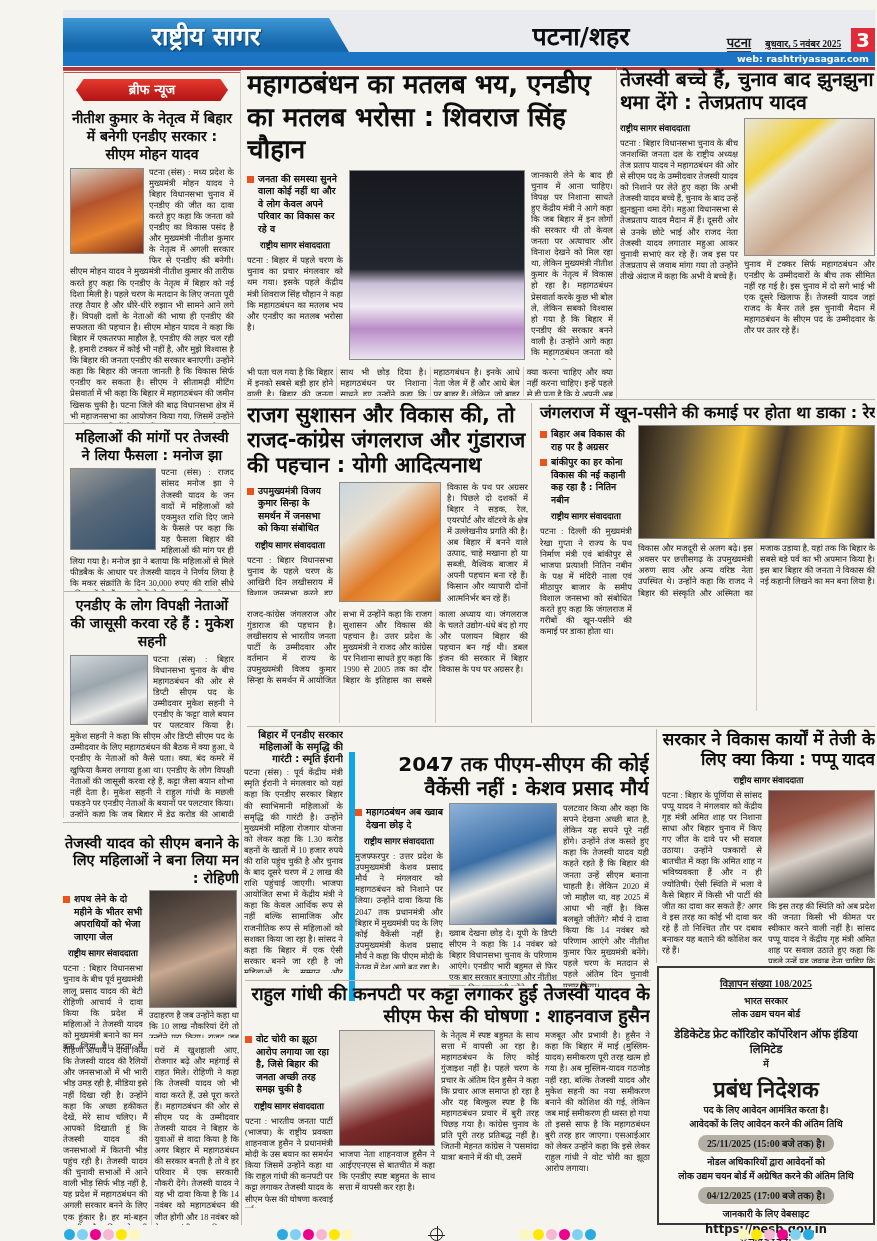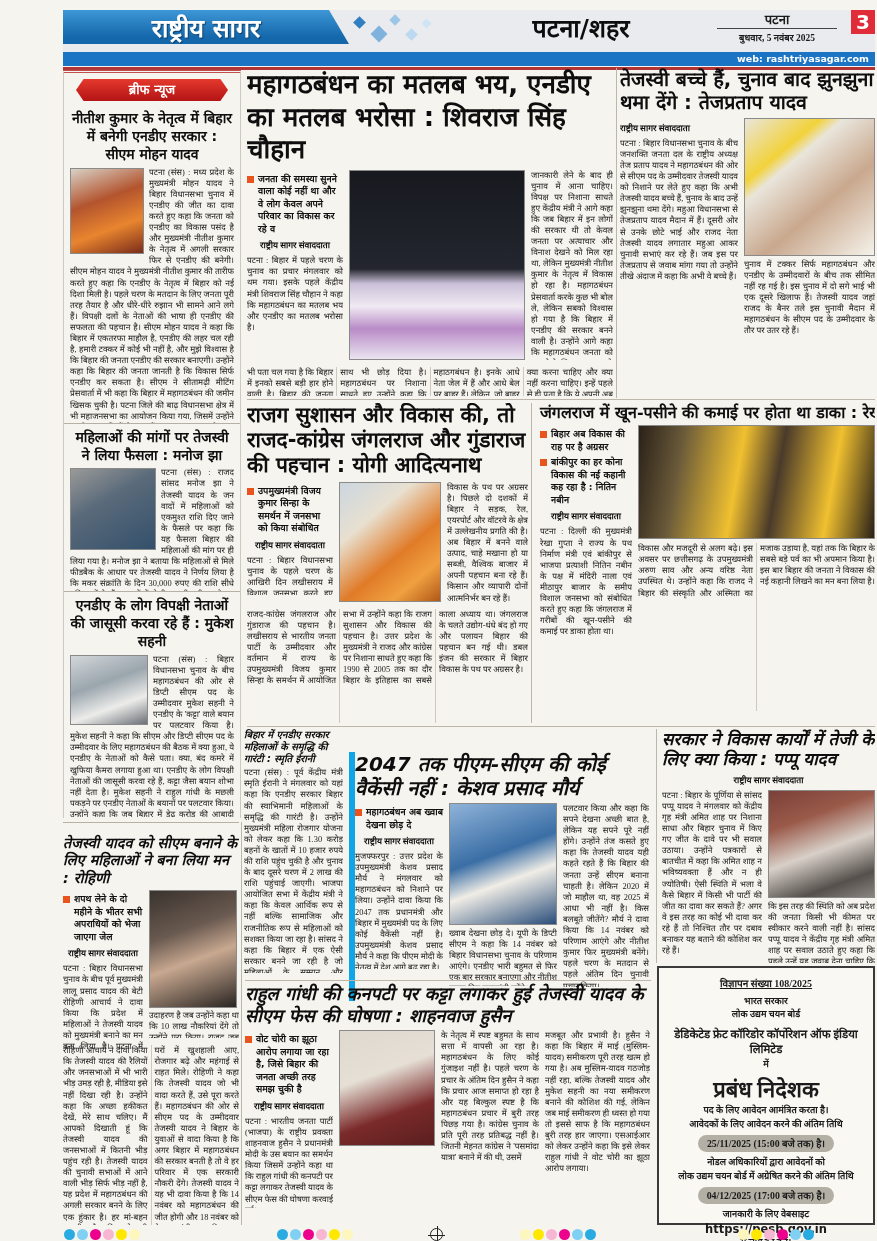--- a/index.html
+++ b/index.html
@@ -1,41 +1,41 @@
 <!DOCTYPE html>
 <html><head>
 <meta charset="utf-8">
 <style>
   html,body{margin:0;padding:0;background:#ffffff;}
   .page{position:relative;width:877px;height:1241px;background:#f6f4ee;overflow:hidden;
         font-family:"Liberation Serif","DejaVu Serif",serif;color:#1b1b1b;}
   .abs{position:absolute;}
   
-  .mh-bar{display:flex;height:42px;background:#e9ebee;align-items:flex-start;position:relative;overflow:hidden;}
+  .mh-bar{display:flex;height:42px;background:#e9ebee;align-items:flex-end;position:relative;overflow:hidden;}
   .mh-logo{width:286px;background:linear-gradient(180deg,#3d97d6 0%,#1467ab 80%);
            clip-path:polygon(0 0,93% 0,100% 100%,0 100%);color:#fff;font-weight:bold;font-size:25px;
            display:flex;align-items:center;justify-content:center;
            font-family:"DejaVu Sans","Liberation Sans",sans-serif;text-shadow:1px 1px 1px #0a3e6b;}
   .mh-deco{width:110px;position:relative;}
   .dmd{position:absolute;transform:rotate(45deg);display:block;}
   .mh-section{flex:1;display:flex;align-items:center;justify-content:center;font-size:25px;font-weight:bold;
               color:#0d0d0d;font-family:"DejaVu Sans","Liberation Sans",sans-serif;}
-  .mh-right{width:148px;display:flex;flex-direction:column;justify-content:center;text-align:center;padding-top:2px;}
+  .mh-right{width:148px;display:flex;flex-direction:row;justify-content:center;text-align:center;padding-top:2px;text-decoration:underline;}
   .mh-city{font-weight:bold;font-size:13px;border-bottom:1px solid #444;margin:0 14px;line-height:1.2;}
   .mh-date{font-weight:bold;font-size:9.5px;margin-top:2px;}
   .mh-page{width:24px;background:#e02c38;color:#fff;display:flex;align-items:center;justify-content:center;
            font-size:20px;font-weight:bold;font-family:"DejaVu Sans","Liberation Sans",sans-serif;}
   .mh-web{height:14px;background:#1b74c4;color:#fff;font-size:9.5px;font-weight:bold;text-align:right;
           line-height:14px;padding-right:6px;font-family:"DejaVu Sans","Liberation Sans",sans-serif;}
   .mh-rule{height:3px;background:#b23434;margin-top:1px;}
   
   .story{position:absolute;overflow:hidden;}
   .hl{font-weight:bold;color:#0e0e0e;line-height:1.2;margin:0 0 3px 0;
       font-family:"DejaVu Sans","Liberation Sans",sans-serif;}
-  .center{text-align:left;font-style:italic;}
+  .center{text-align:right;}
   .body{font-size:8.4px;line-height:1.32;text-align:justify;color:#1c1c1c;overflow:hidden;}
   .cols2{column-count:2;column-gap:7px;column-rule:1px solid #cfc9bd;}
   .cols3{column-count:3;column-gap:7px;column-rule:1px solid #cfc9bd;}
   .cols4{column-count:4;column-gap:7px;column-rule:1px solid #cfc9bd;}
   .row{display:flex;gap:6px;align-items:flex-start;}
   .bullet{display:flex;gap:4px;font-weight:bold;font-size:9.3px;line-height:1.35;color:#111;margin:3px 0;
           font-family:"DejaVu Sans","Liberation Sans",sans-serif;text-align:left;}
   .sq{width:7px;height:7px;background:#e8531e;flex:none;margin-top:3px;}
   .byline{font-weight:bold;font-size:8.6px;text-align:center;margin:4px 0;color:#101010;}
   .photo{border:1px solid #8a8a8a;flex:none;box-sizing:border-box;}
@@ -273,20 +273,21 @@
       <div style="width:88px;flex:none;">
         <div class="bullet">
             <span class="sq"></span>
             <span>वोट चोरी का झूठा आरोप लगाया जा रहा है, जिसे बिहार की जनता अच्छी तरह समझ चुकी है</span>
           </div>
         <div class="byline">राष्ट्रीय सागर संवाददाता</div>
         <div class="body" style="height:92px;">पटना : भारतीय जनता पार्टी (भाजपा) के राष्ट्रीय प्रवक्ता शाहनवाज हुसैन ने प्रधानमंत्री मोदी के उस बयान का समर्थन किया जिसमें उन्होंने कहा था कि राहुल गांधी की कनपटी पर कट्टा लगाकर तेजस्वी यादव के सीएम फेस की घोषणा करवाई गई।</div>
       </div>
       <div style="width:96px;flex:none;">
         <div class="photo ph-shahnawaz" style="width:96px;height:116px;"></div>
+        <div class="body" style="height:62px;margin-top:3px;">भाजपा नेता शाहनवाज हुसैन ने आईएएनएस से बातचीत में कहा कि एनडीए स्पष्ट बहुमत के साथ सत्ता में वापसी कर रहा है।</div>
       </div>
       <div class="body" style="width:98px;flex:none;height:182px;">के नेतृत्व में स्पष्ट बहुमत के साथ सत्ता में वापसी आ रहा है। महागठबंधन के लिए कोई गुंजाइश नहीं है। पहले चरण के प्रचार के अंतिम दिन हुसैन ने कहा कि प्रचार आज समाप्त हो रहा है और यह बिल्कुल स्पष्ट है कि महागठबंधन प्रचार में बुरी तरह पिछड़ गया है। कांग्रेस चुनाव के प्रति पूरी तरह प्रतिबद्ध नहीं है। जितनी मेहनत कांग्रेस ने 'पसमांदा यात्रा' बनाने में की थी, उसमें</div>
       <div class="body" style="flex:1;height:182px;">मजबूत और प्रभावी है। हुसैन ने कहा कि बिहार में माई (मुस्लिम-यादव) समीकरण पूरी तरह खत्म हो गया है। अब मुस्लिम-यादव गठजोड़ नहीं रहा, बल्कि तेजस्वी यादव और मुकेश सहनी का नया समीकरण बनाने की कोशिश की गई, लेकिन जब माई समीकरण ही ध्वस्त हो गया तो इससे साफ है कि महागठबंधन बुरी तरह हार जाएगा। एसआईआर को लेकर उन्होंने कहा कि इसे लेकर राहुल गांधी ने वोट चोरी का झूठा आरोप लगाया।</div>
     </div>
   </section>
 
   <aside class="ad" style="left:657px;top:966px;width:218px;height:259px;">
     <div class="ad-num">विज्ञापन संख्या 108/2025</div>
     <div class="ad-line">भारत सरकार</div>
     <div class="ad-line">लोक उद्यम चयन बोर्ड</div>

